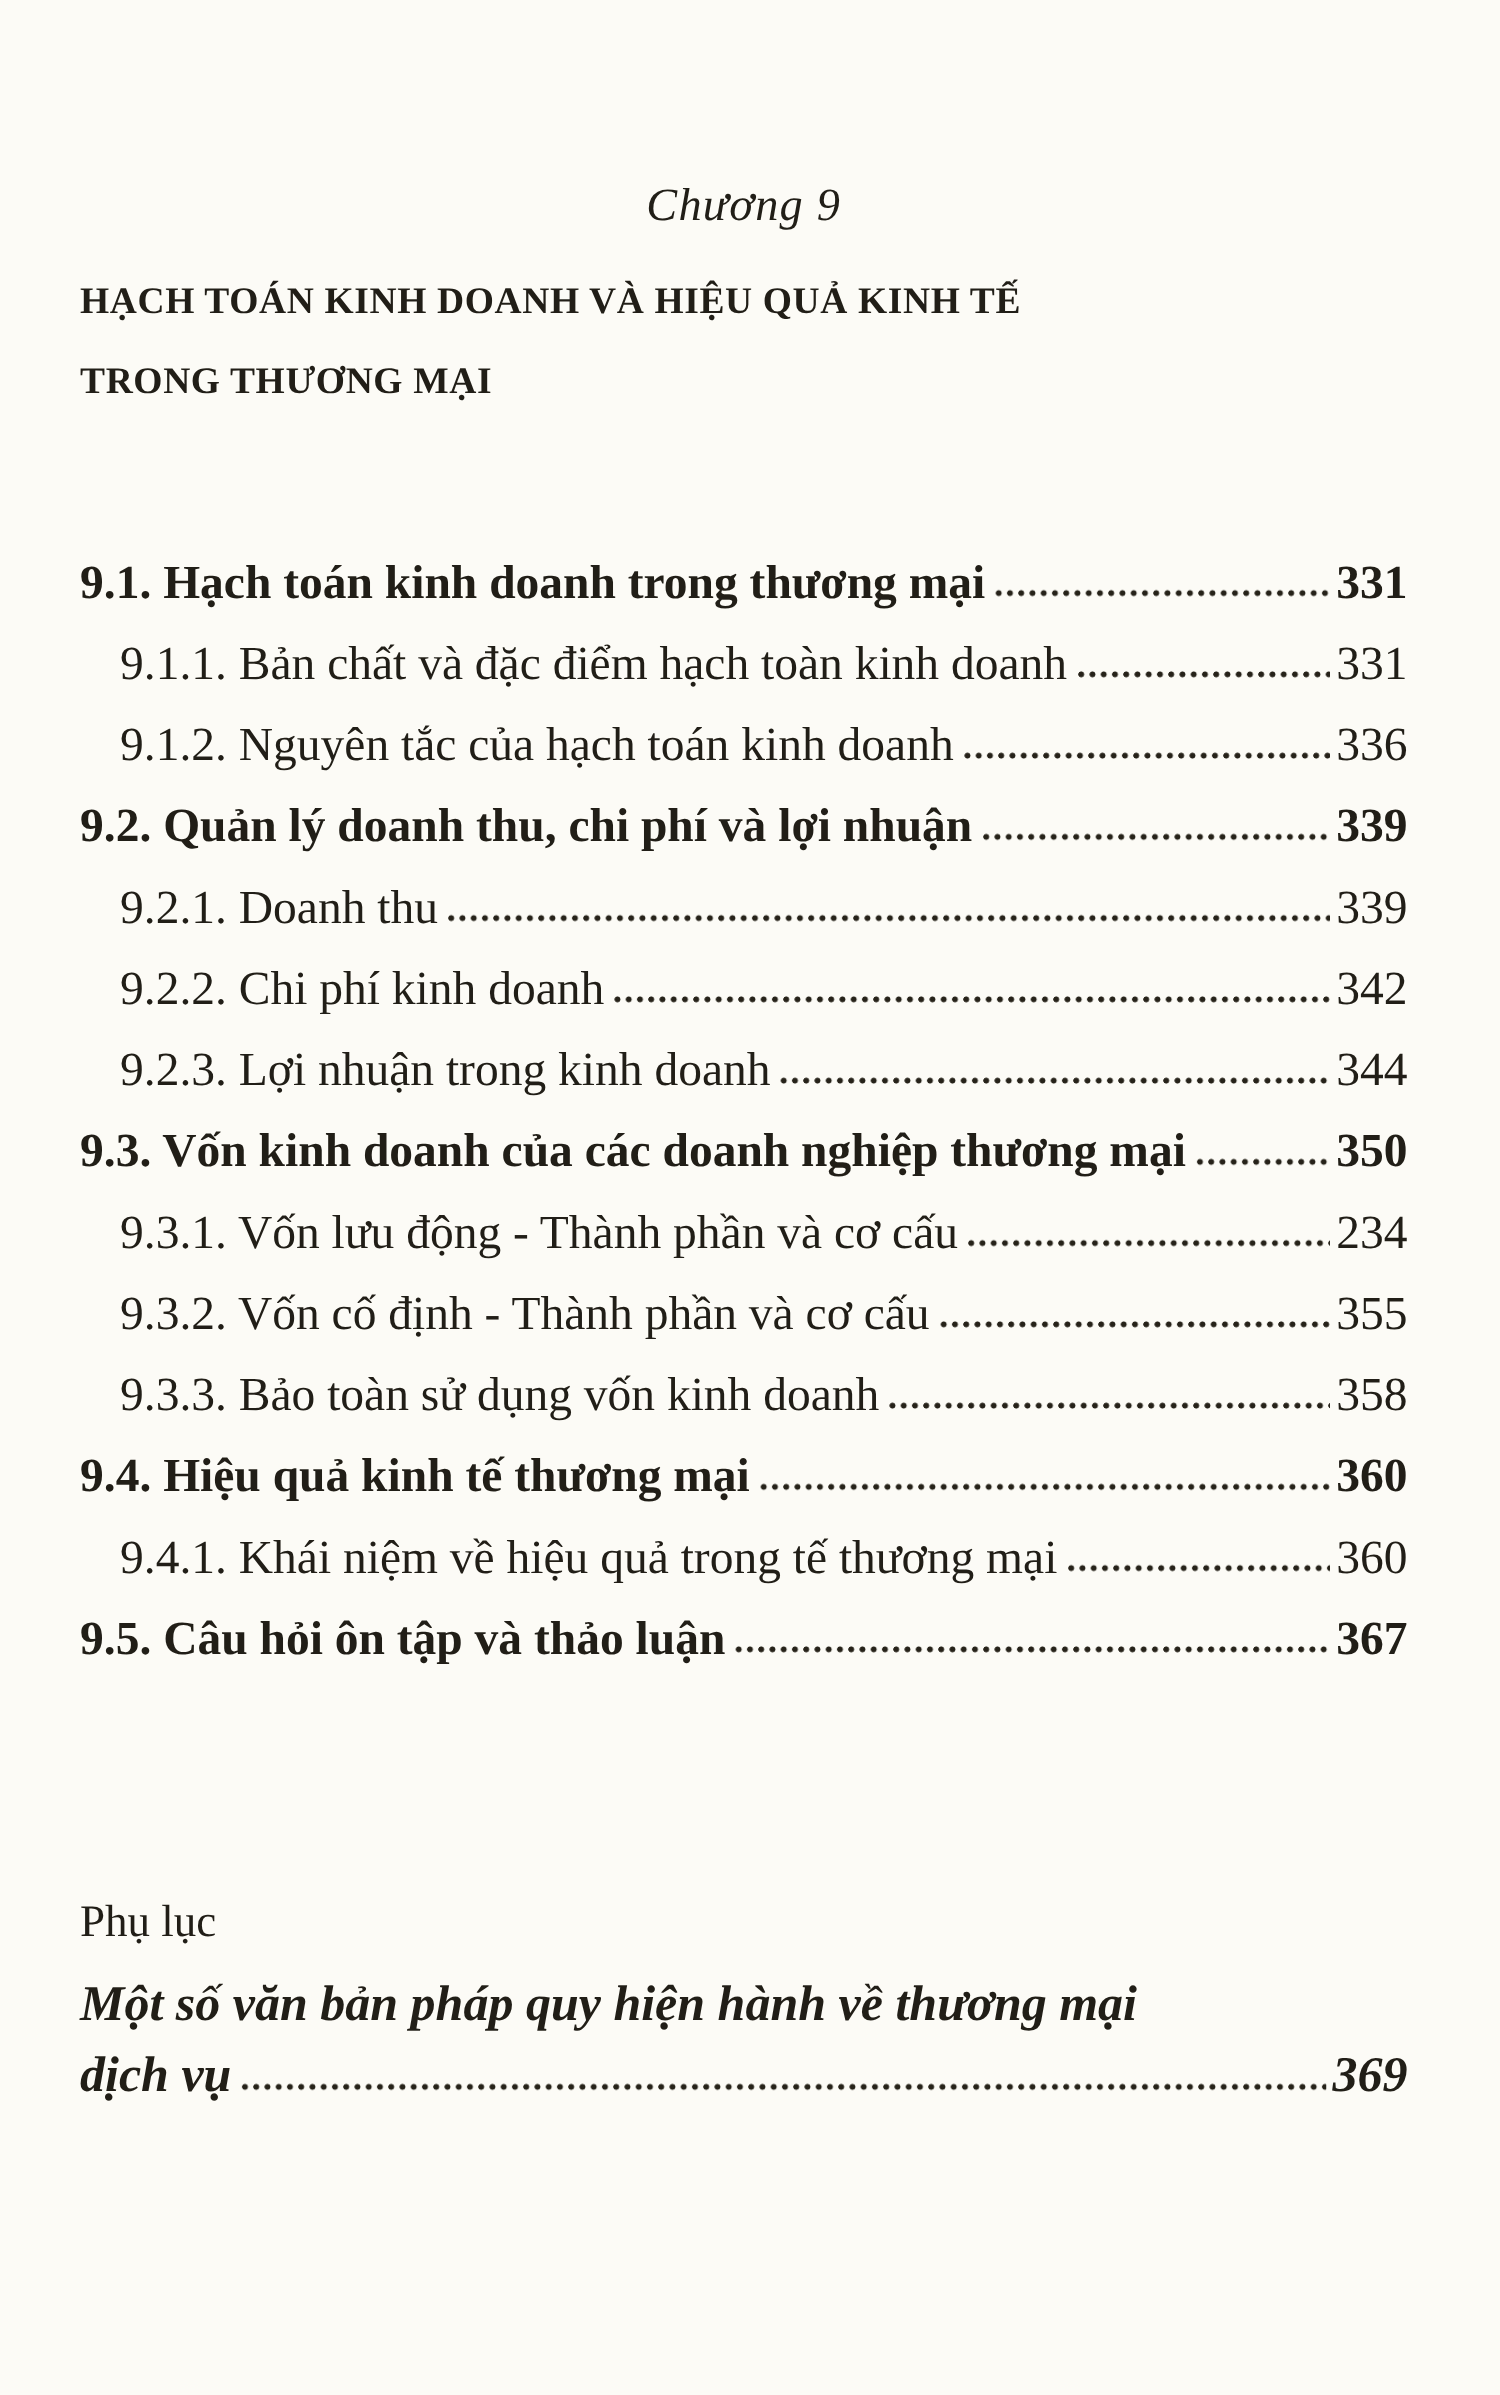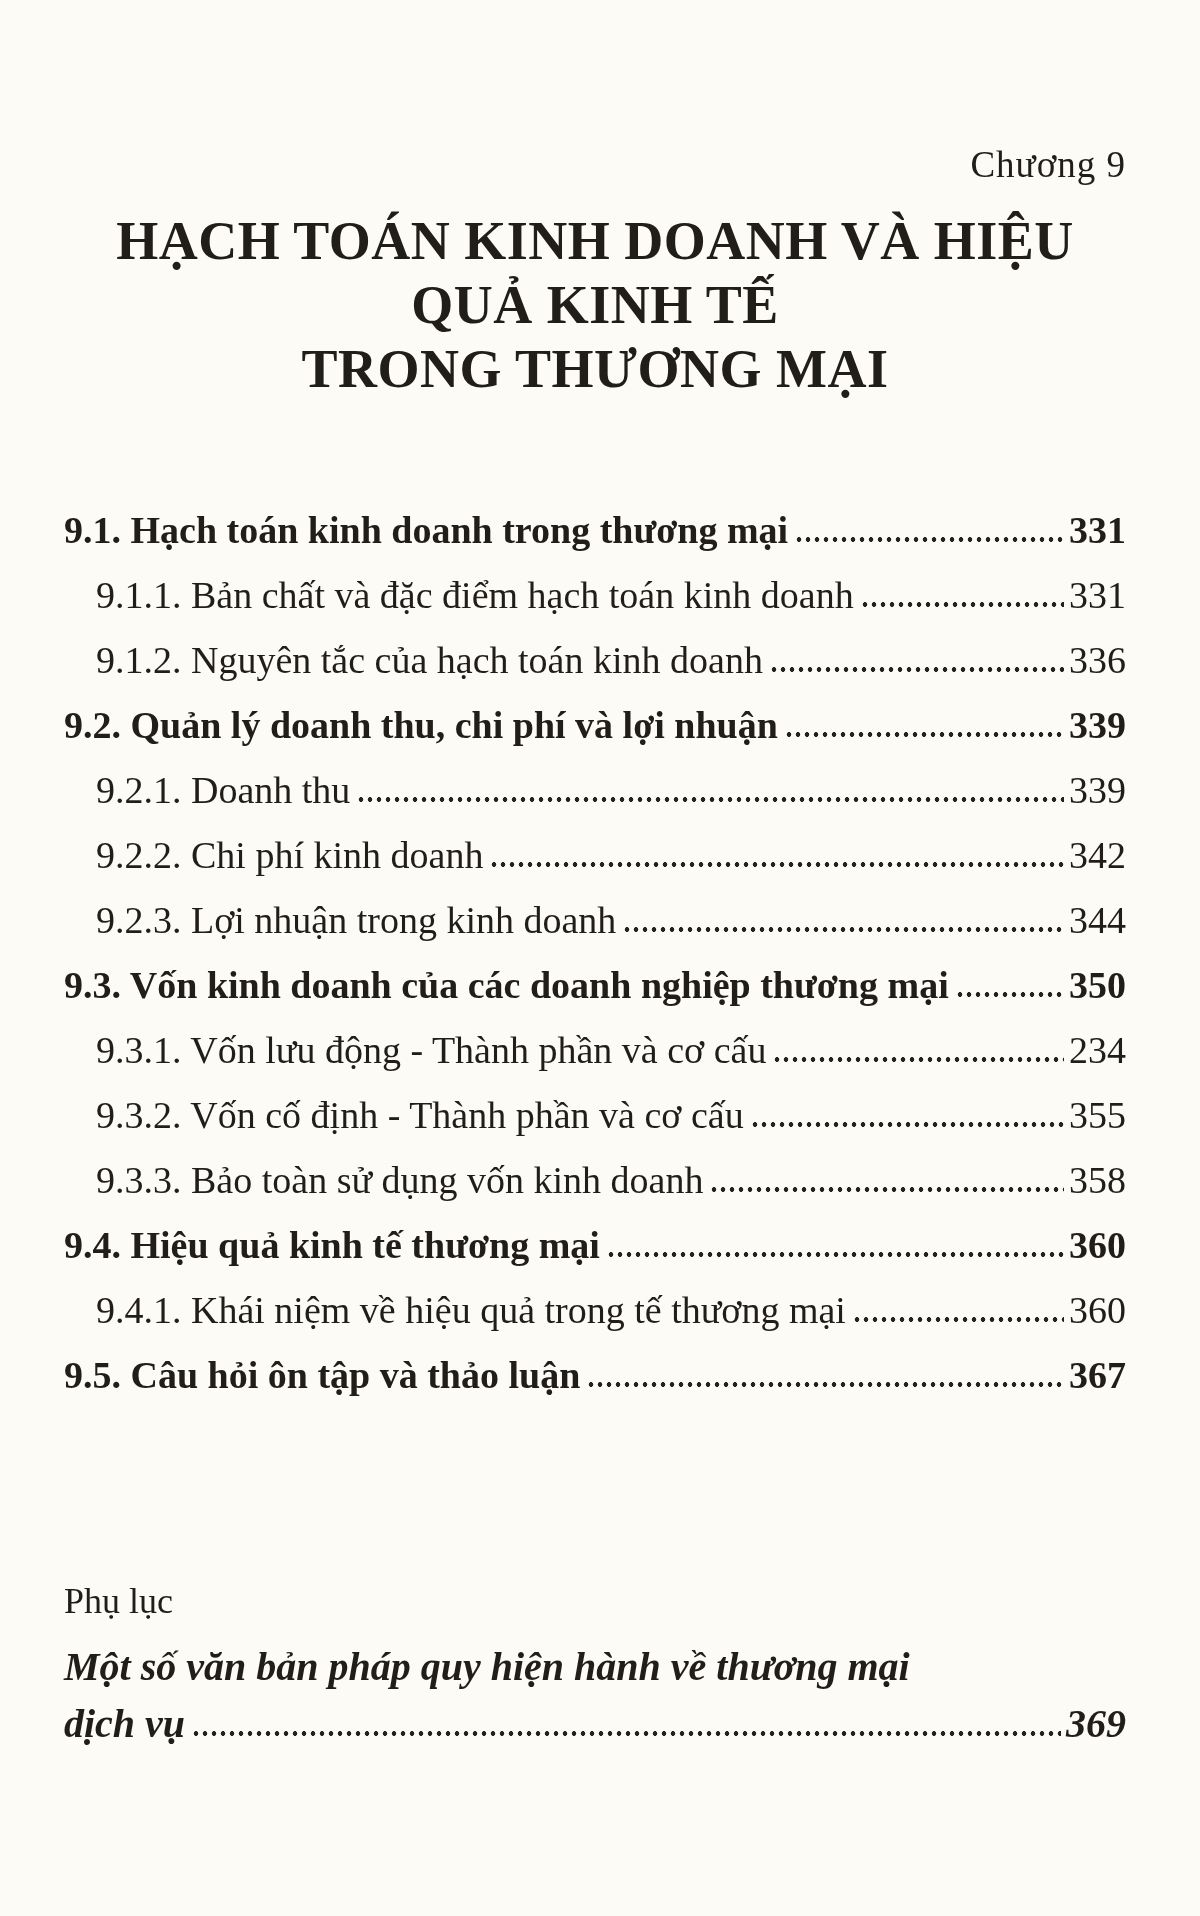--- a/index.html
+++ b/index.html
@@ -15,30 +15,31 @@
     overflow: hidden;
   }
   .page {
     box-sizing: border-box;
     width: 1200px;
     height: 1916px;
     padding: 145px 74px 0 64px;
   }
   
   .chapter-label {
-    text-align: right;
+    text-align: center;
+    font-style: italic;
     font-size: 37px;
     line-height: 40px;
     letter-spacing: 1px;
   }
   .chapter-title {
     margin-top: 24px;
-    text-align: center;
-    font-weight: bold;
-    font-size: 54px;
+    text-align: left;
+    font-weight: bold;
+    font-size: 30px;
     line-height: 64px;
     letter-spacing: 0.5px;
   }
   
   .toc {
     margin-top: 107px;
   }
   .toc-row {
     display: flex;
     align-items: baseline;
@@ -115,21 +116,21 @@
     <div>TRONG THƯƠNG MẠI</div>
   </div>
 
   <div class="toc" id="toc-list">
       <div class="toc-row level-1 bold">
       <span class="toc-label">9.1. Hạch toán kinh doanh trong thương mại</span>
       <span class="toc-dots"></span>
       <span class="toc-page">331</span>
     </div>
       <div class="toc-row level-2">
-      <span class="toc-label">9.1.1. Bản chất và đặc điểm hạch toán kinh doanh</span>
+      <span class="toc-label">9.1.1. Bản chất và đặc điểm hạch toàn kinh doanh</span>
       <span class="toc-dots"></span>
       <span class="toc-page">331</span>
     </div>
       <div class="toc-row level-2">
       <span class="toc-label">9.1.2. Nguyên tắc của hạch toán kinh doanh</span>
       <span class="toc-dots"></span>
       <span class="toc-page">336</span>
     </div>
       <div class="toc-row level-1 bold">
       <span class="toc-label">9.2. Quản lý doanh thu, chi phí và lợi nhuận</span>

